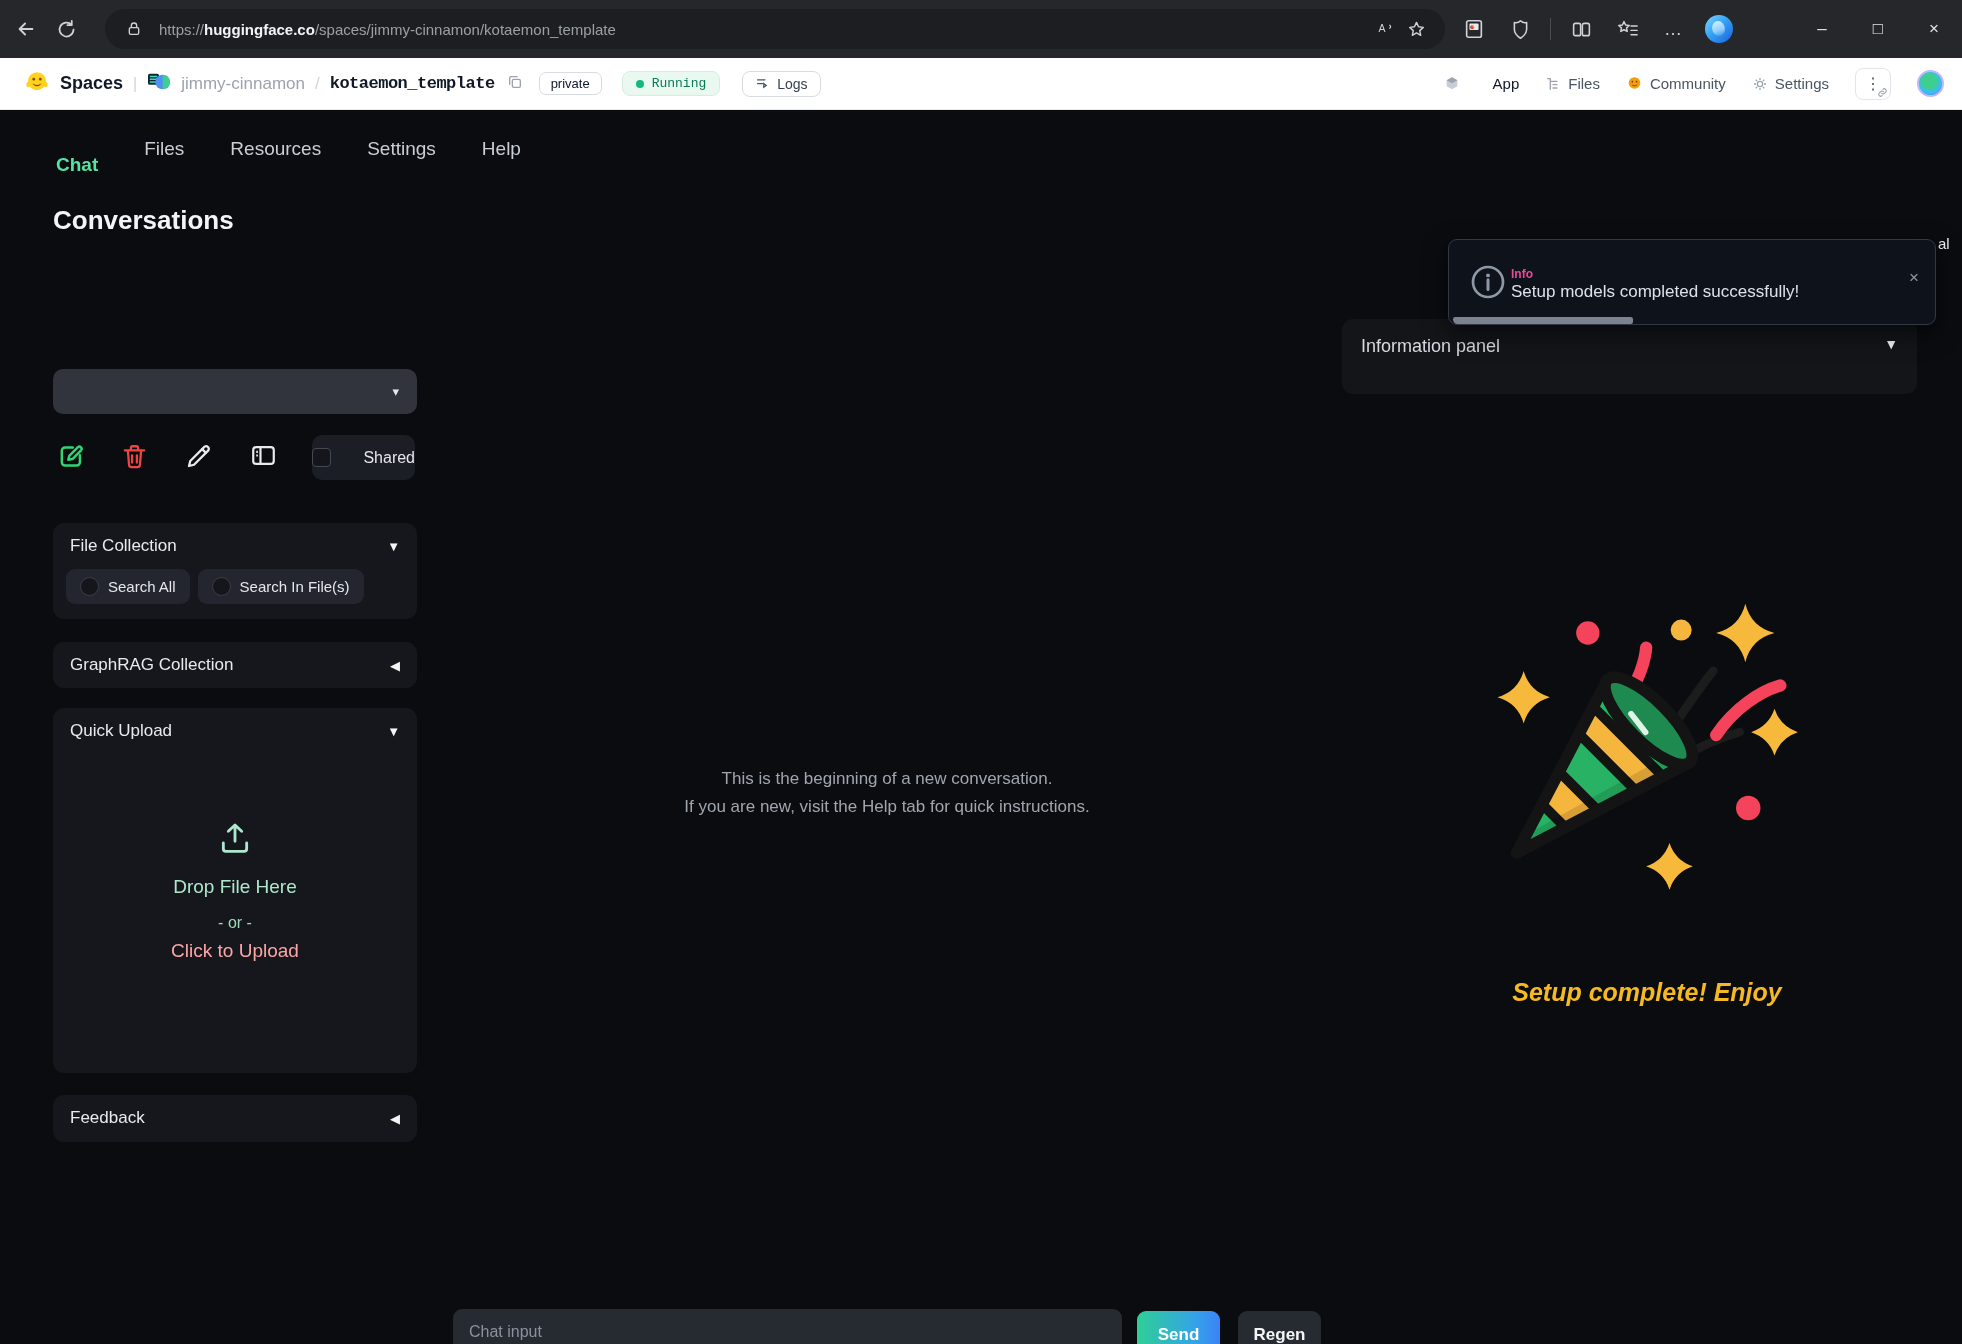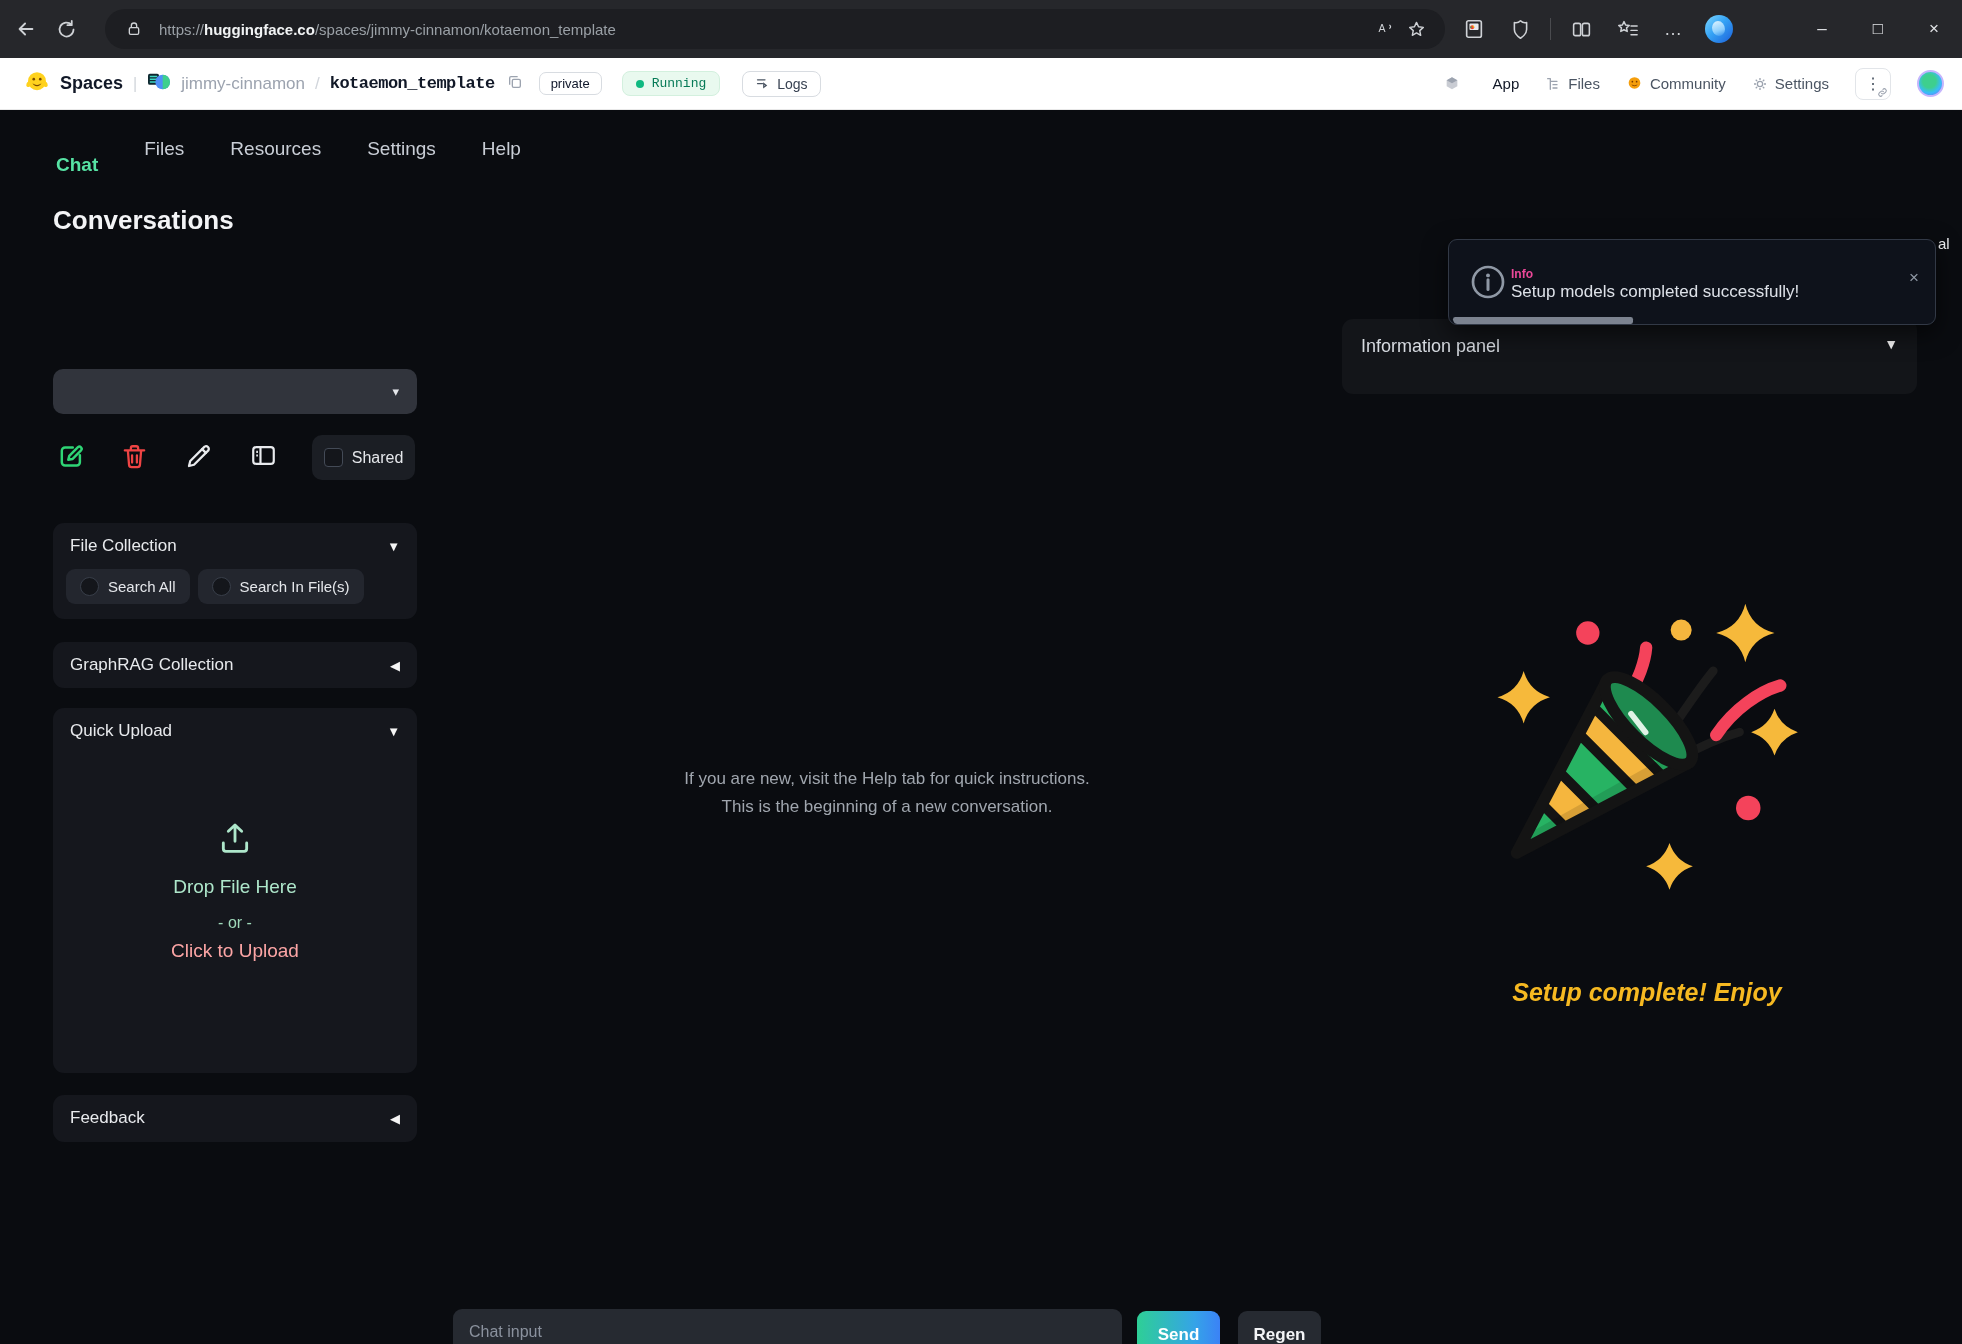--- a/index.html
+++ b/index.html
@@ -46,21 +46,21 @@
   .tabs{position:absolute;top:28px;left:56px;display:flex;gap:46px;font-size:19px;}
   .tab{color:#c9ced6;cursor:pointer;}
   .tab.active{color:#57e3a4;font-weight:bold;margin-top:16px;}
 
   .sidebar-title{position:absolute;left:53px;top:95px;font-size:26px;font-weight:bold;color:#f3f4f6;}
   .conv-dropdown{position:absolute;left:53px;top:259px;width:364px;height:45px;background:#31343c;border-radius:10px;display:flex;align-items:center;justify-content:flex-end;padding-right:18px;box-sizing:border-box;cursor:pointer;}
   .conv-dropdown .caret{color:#e5e7eb;font-size:13px;}
 
   .icon-row{position:absolute;left:56px;top:331px;display:flex;align-items:center;}
   .tool-btn{width:64px;height:36px;display:flex;align-items:flex-start;justify-content:flex-start;cursor:pointer;}
-  .shared-pill{position:absolute;left:256px;top:-6px;width:103px;height:45px;background:#1b1e24;border-radius:10px;display:flex;align-items:center;justify-content:center;gap:9px;cursor:pointer;}
+  .shared-pill{position:absolute;left:256px;top:-6px;width:103px;height:45px;background:#1b1e24;border-radius:10px;display:flex;align-items:center;justify-content:space-between;gap:9px;cursor:pointer;}
   .shared-pill .box{width:17px;height:17px;border:1.5px solid #434a56;border-radius:4px;background:#14161b;}
   .shared-pill .lbl{font-size:16px;color:#e5e7eb;}
 
   .card{position:absolute;left:53px;width:364px;background:#15171d;border-radius:11px;box-sizing:border-box;}
   .card-head{display:flex;align-items:center;justify-content:space-between;padding:0 17px;height:46px;cursor:pointer;}
   .card-head .t{font-size:17px;color:#e8eaed;}
   .card-head .arr{font-size:13px;color:#f5f5f5;}
   .card.fc{top:413px;height:96px;}
   .radio-row{display:flex;gap:8px;padding:0 13px;}
   .radio-pill{display:flex;align-items:center;gap:9px;background:#23262e;border-radius:9px;height:35px;padding:0 14px;cursor:pointer;}
@@ -341,22 +341,22 @@
     </div>
 
     <div class="card fb">
       <div class="card-head">
         <span class="t">Feedback</span>
         <span class="arr">◀</span>
       </div>
     </div>
 
     <div class="empty-state">
+      <div>This is the beginning of a new conversation.</div>
       <div>If you are new, visit the Help tab for quick instructions.</div>
-      <div>This is the beginning of a new conversation.</div>
     </div>
 
     <textarea class="chat-input" placeholder="Chat input" style=""></textarea>
 
     <button class="btn-send">Send</button>
     <button class="btn-regen">Regen</button>
 
     <div class="info-panel">
       <span class="t">Information panel</span>
       <span class="arr">▼</span>

